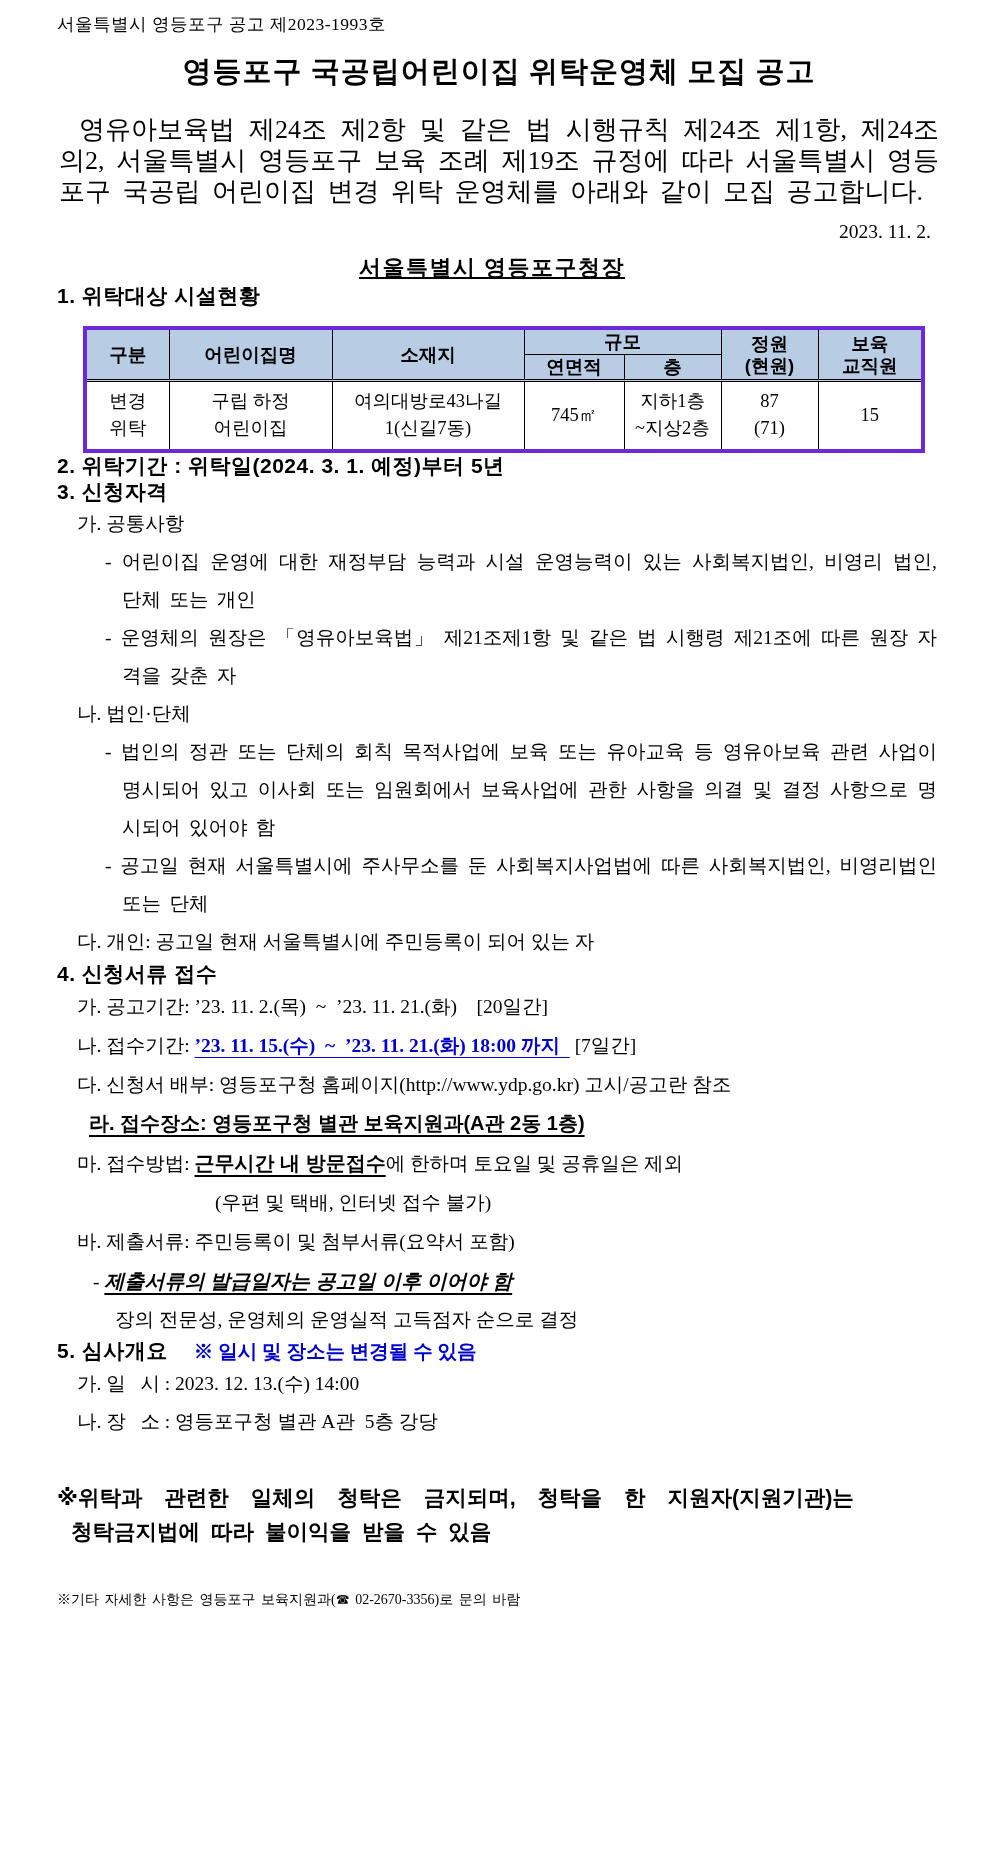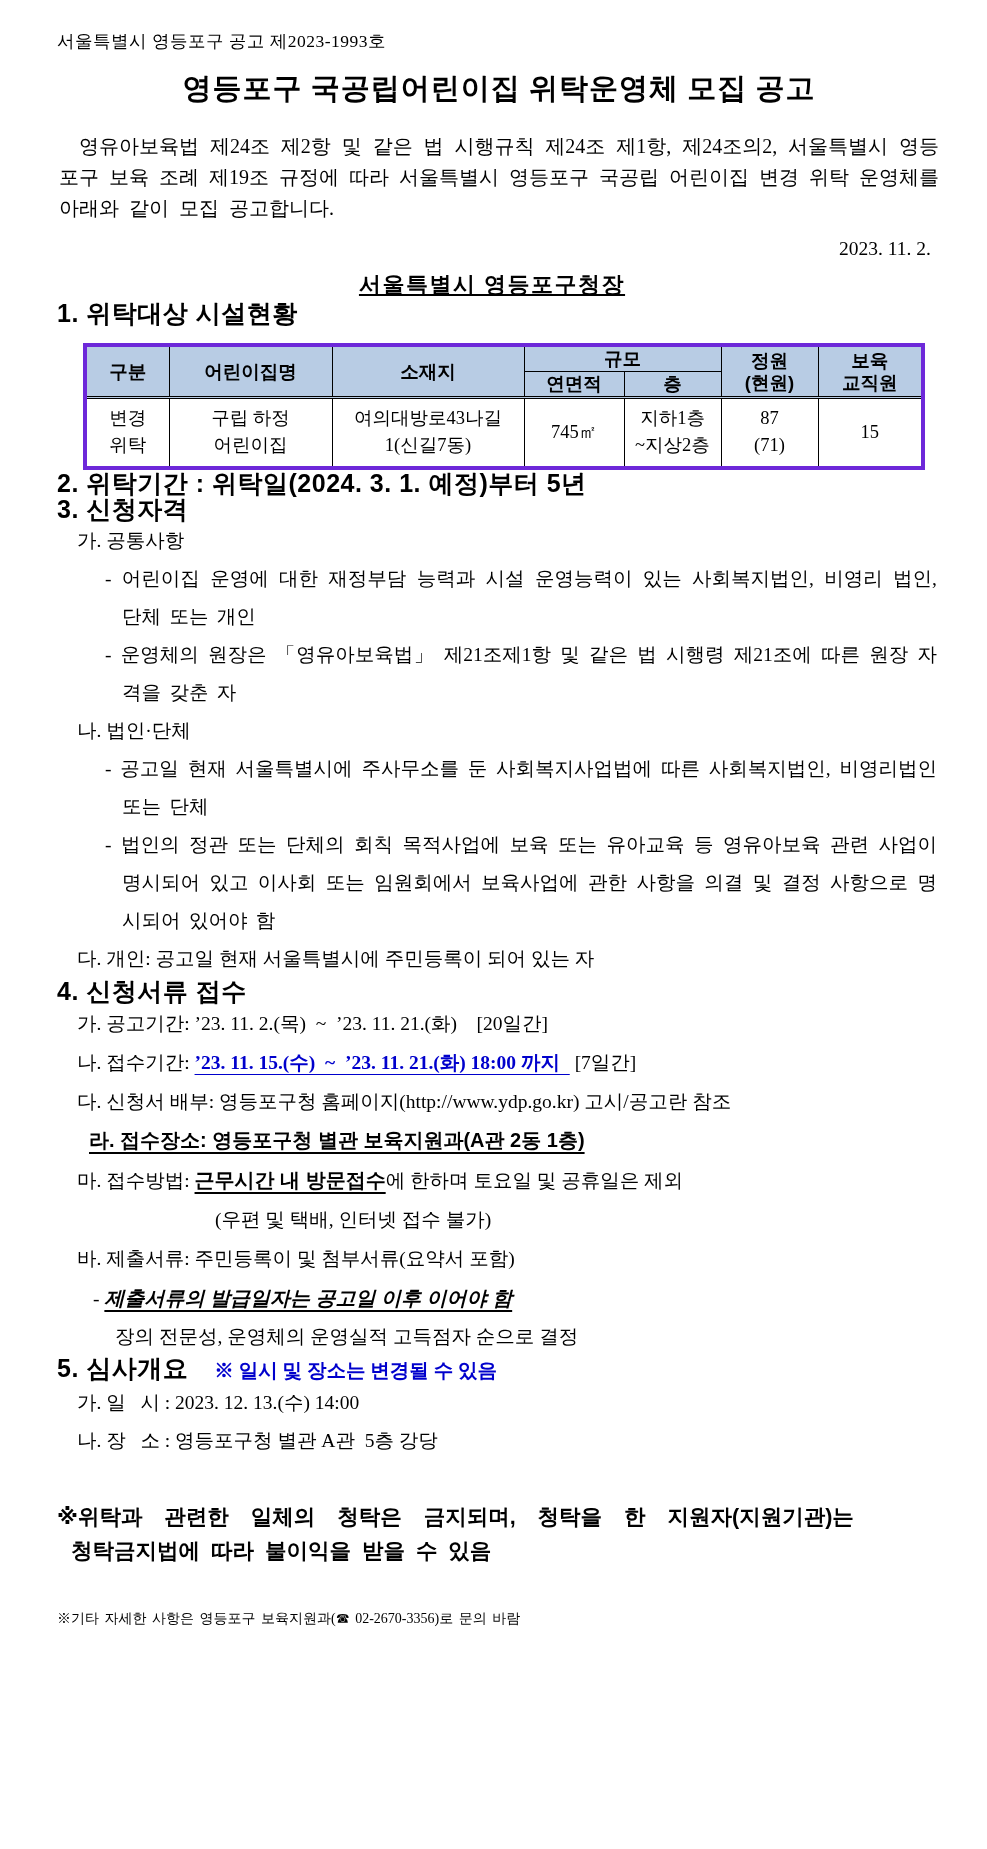--- a/index.html
+++ b/index.html
@@ -7,49 +7,49 @@
     --table-header-bg: #b8cce4;
   }
   * { box-sizing: border-box; }
   html, body { margin: 0; padding: 0; }
   body {
     width: 987px; height: 1849px;
     background: #ffffff; color: #000;
     font-family: "Liberation Serif", "DejaVu Serif", serif;
     overflow: hidden;
   }
-  .page { padding: 29px 46px 0 57px; }
+  .page { padding: 12px 46px 0 57px; }
   .pre { white-space: pre-wrap; }
 
   .notice { font-size: 17.5px; letter-spacing: .5px; }
 
   .title {
     margin-top: 16px;
     text-align: center;
     font-family: Liberation Serif, serif;
     font-weight: bold; font-size: 29px; letter-spacing: 1px;
   }
 
   .intro {
     margin: 22px 2px 8px 2px;
-    font-size: 20px; line-height: 31px;
+    font-size: 26px; line-height: 31px;
     text-align: justify; word-spacing: 5px;
     text-indent: 20px; white-space: normal;
   }
 
   .date-line { margin: 14px 10px 0 0; text-align: right; font-size: 19.5px; }
   .signer {
     margin: 10px 14px 0 0; text-align: center;
     font-family: "Liberation Sans", "DejaVu Sans", sans-serif;
     font-weight: bold; font-size: 22px; letter-spacing: 1.5px; text-decoration: underline;
   }
 
   h2.sec {
     margin: 0; font-family: "Liberation Sans", "DejaVu Sans", sans-serif;
-    font-weight: bold; font-size: 25px; letter-spacing: .5px; line-height: 26px;
+    font-weight: bold; font-size: 21px; letter-spacing: .5px; line-height: 26px;
   }
   .sec1 { margin-top: 90px; }
   .sec2 { margin-top: 64px; }
   .sec3 { margin-top: 34px; margin-bottom: 8px; }
   .sec4 { margin-top: 28px; margin-bottom: 8px; }
   .sec5 { margin-top: 22px; display: inline-block; }
 
   table.facility {
     margin: 17px 0 0 26px; width: 838px;
     border-collapse: collapse; border: 4px solid #6d28d9;
@@ -175,22 +175,22 @@
   </table>
 
   <h2 class="sec sec2">2. 위탁기간 : 위탁일(2024. 3. 1. 예정)부터 5년</h2>
 
   <div class="s3">
     <h2 class="sec sec3">3. 신청자격</h2>
     <div class="i1">가. 공통사항</div>
     <div class="i2">- 어린이집 운영에 대한 재정부담 능력과 시설 운영능력이 있는 사회복지법인, 비영리 법인, 단체 또는 개인</div>
     <div class="i2">- 운영체의 원장은 「영유아보육법」 제21조제1항 및 같은 법 시행령 제21조에 따른 원장 자격을 갖춘 자</div>
     <div class="i1">나. 법인·단체</div>
+    <div class="i2">- 법인의 정관 또는 단체의 회칙 목적사업에 보육 또는 유아교육 등 영유아보육 관련 사업이 명시되어 있고 이사회 또는 임원회에서 보육사업에 관한 사항을 의결 및 결정 사항으로 명시되어 있어야 함</div>
     <div class="i2">- 공고일 현재 서울특별시에 주사무소를 둔 사회복지사업법에 따른 사회복지법인, 비영리법인 또는 단체</div>
-    <div class="i2">- 법인의 정관 또는 단체의 회칙 목적사업에 보육 또는 유아교육 등 영유아보육 관련 사업이 명시되어 있고 이사회 또는 임원회에서 보육사업에 관한 사항을 의결 및 결정 사항으로 명시되어 있어야 함</div>
     <div class="i1">다. 개인: 공고일 현재 서울특별시에 주민등록이 되어 있는 자</div>
   </div>
 
   <div class="s4">
     <h2 class="sec sec4">4. 신청서류 접수</h2>
     <div class="i1 pre">가. 공고기간: ’23. 11. 2.(목)  ~  ’23. 11. 21.(화)    [20일간]</div>
     <div class="i1 pre"><span>나. 접수기간: </span><span class="blue-em pre">’23. 11. 15.(수)  ~  ’23. 11. 21.(화) 18:00 까지  </span><span> [7일간]</span></div>
     <div class="i1">다. 신청서 배부: 영등포구청 홈페이지(http://www.ydp.go.kr) 고시/공고란 참조</div>
     <div class="line-ra"><span class="bold-u">라. 접수장소: 영등포구청 별관 보육지원과(A관 2동 1층)</span></div>
     <div class="i1"><span>마. 접수방법: </span><span class="bold-u">근무시간 내 방문접수</span><span>에 한하며 토요일 및 공휴일은 제외</span></div>

